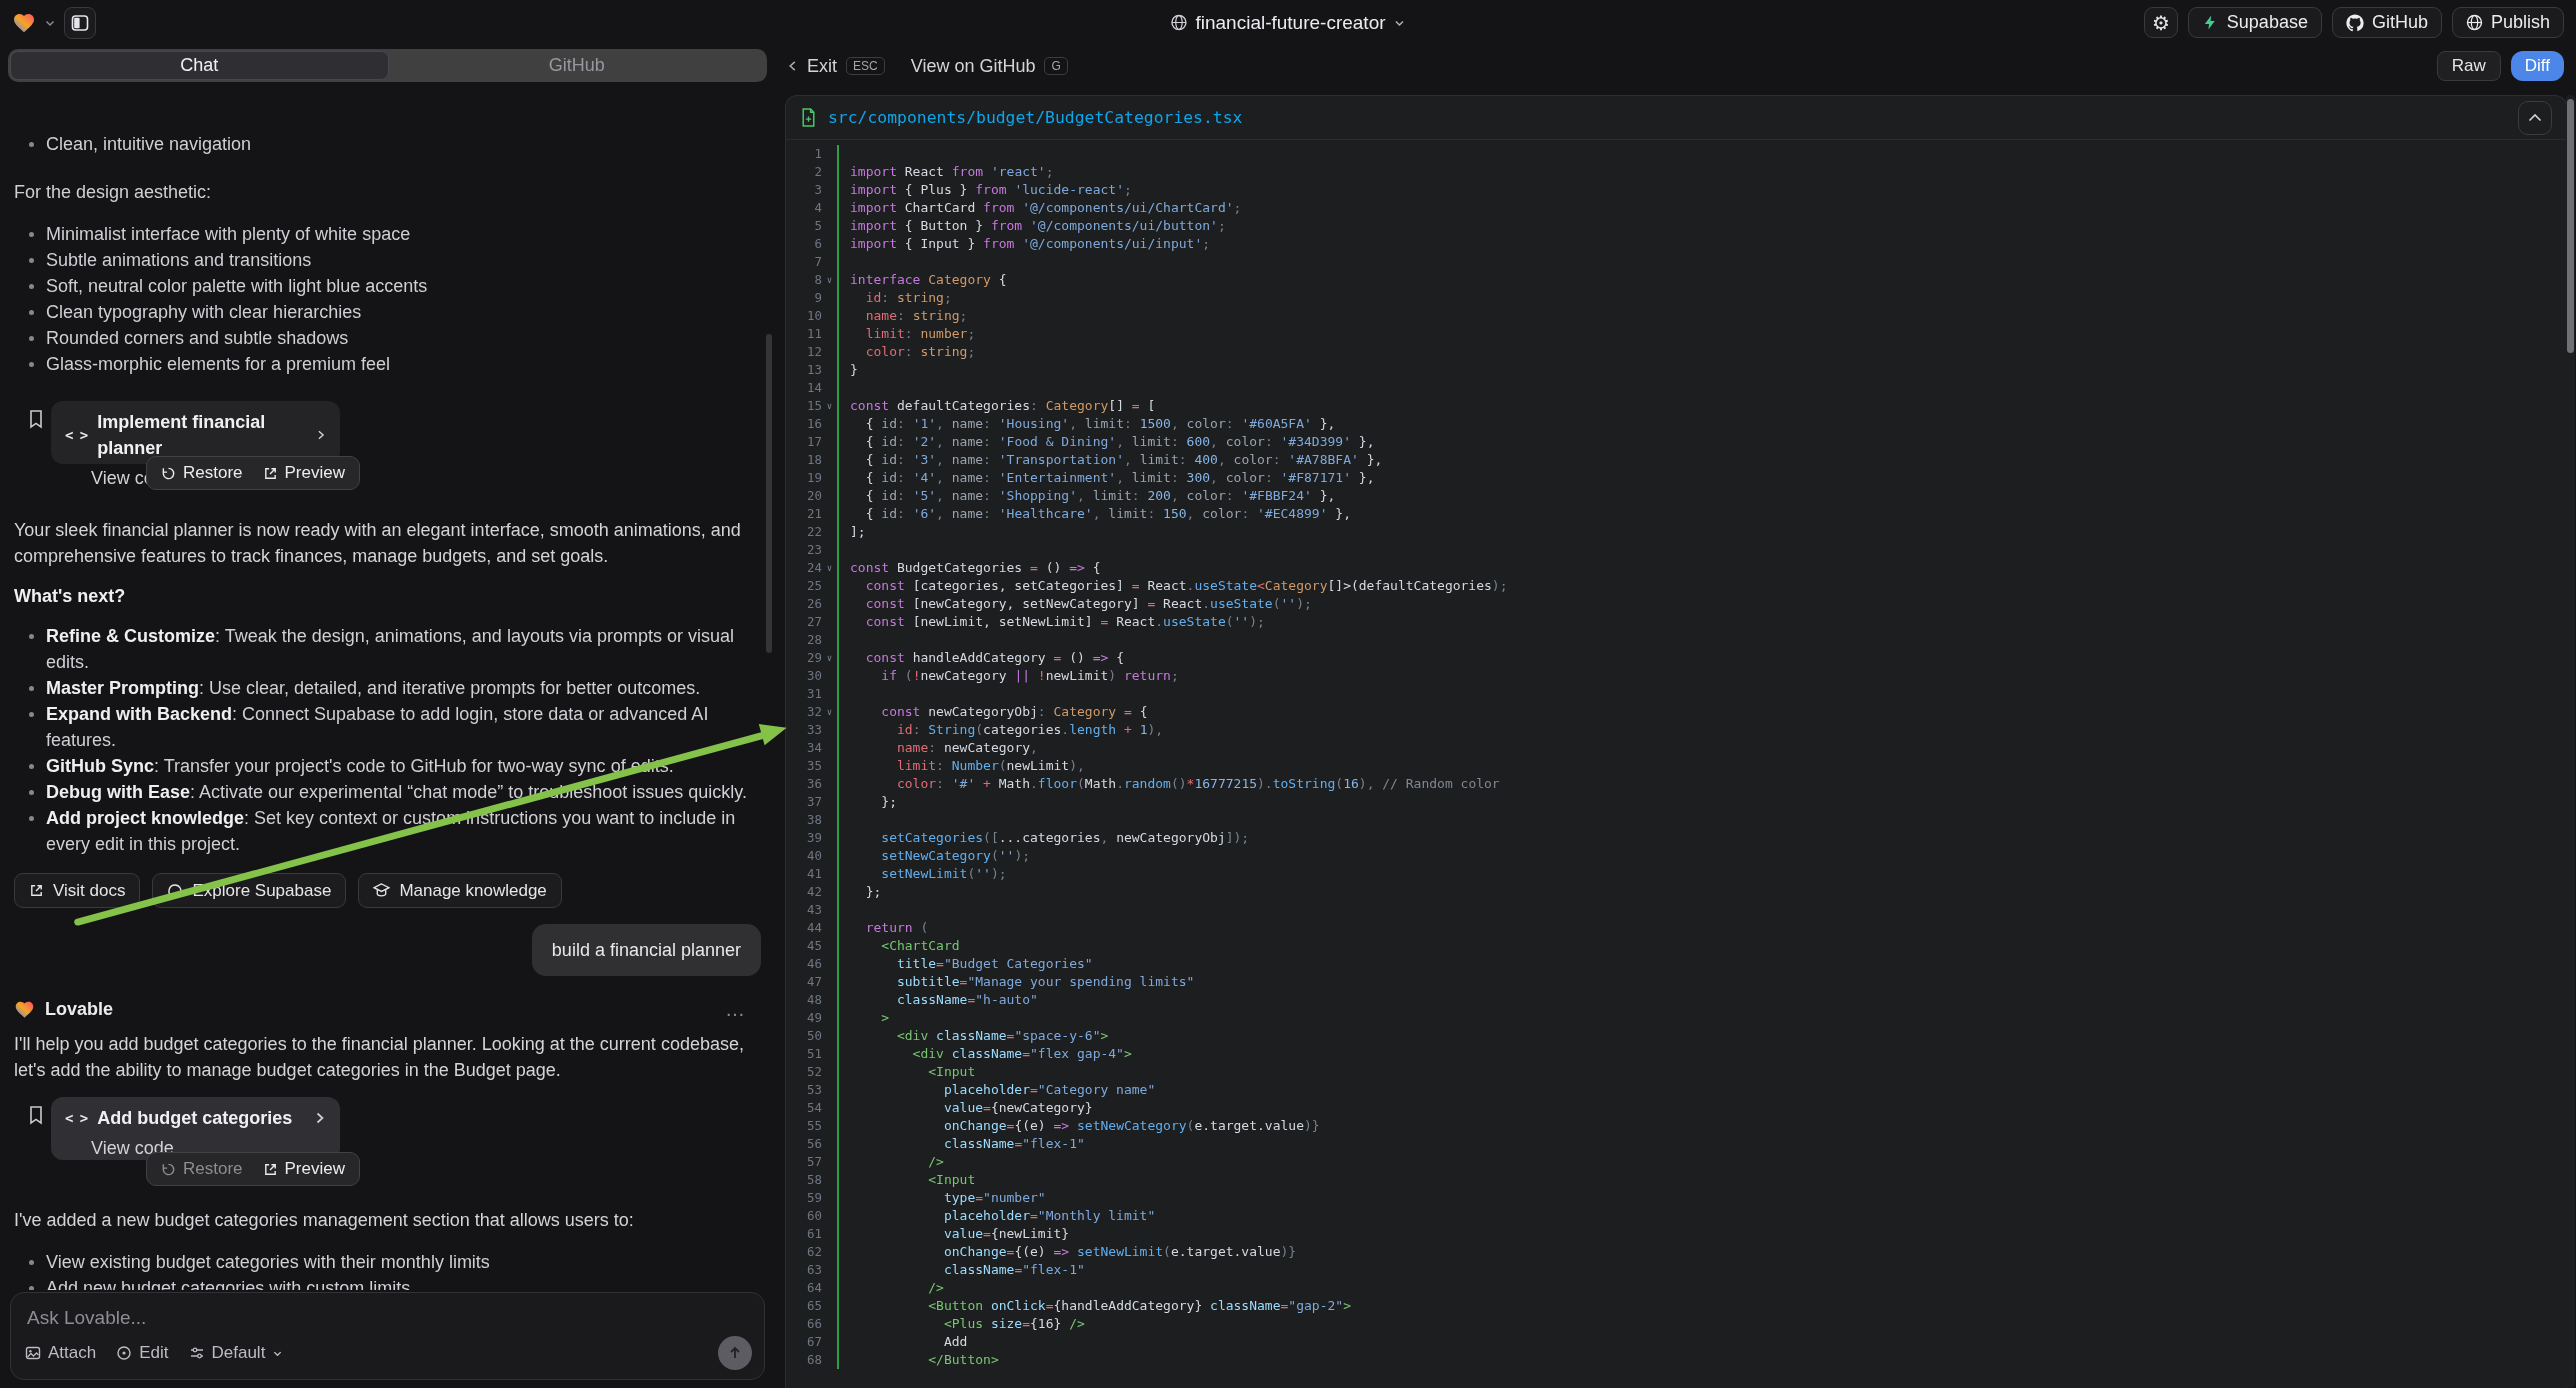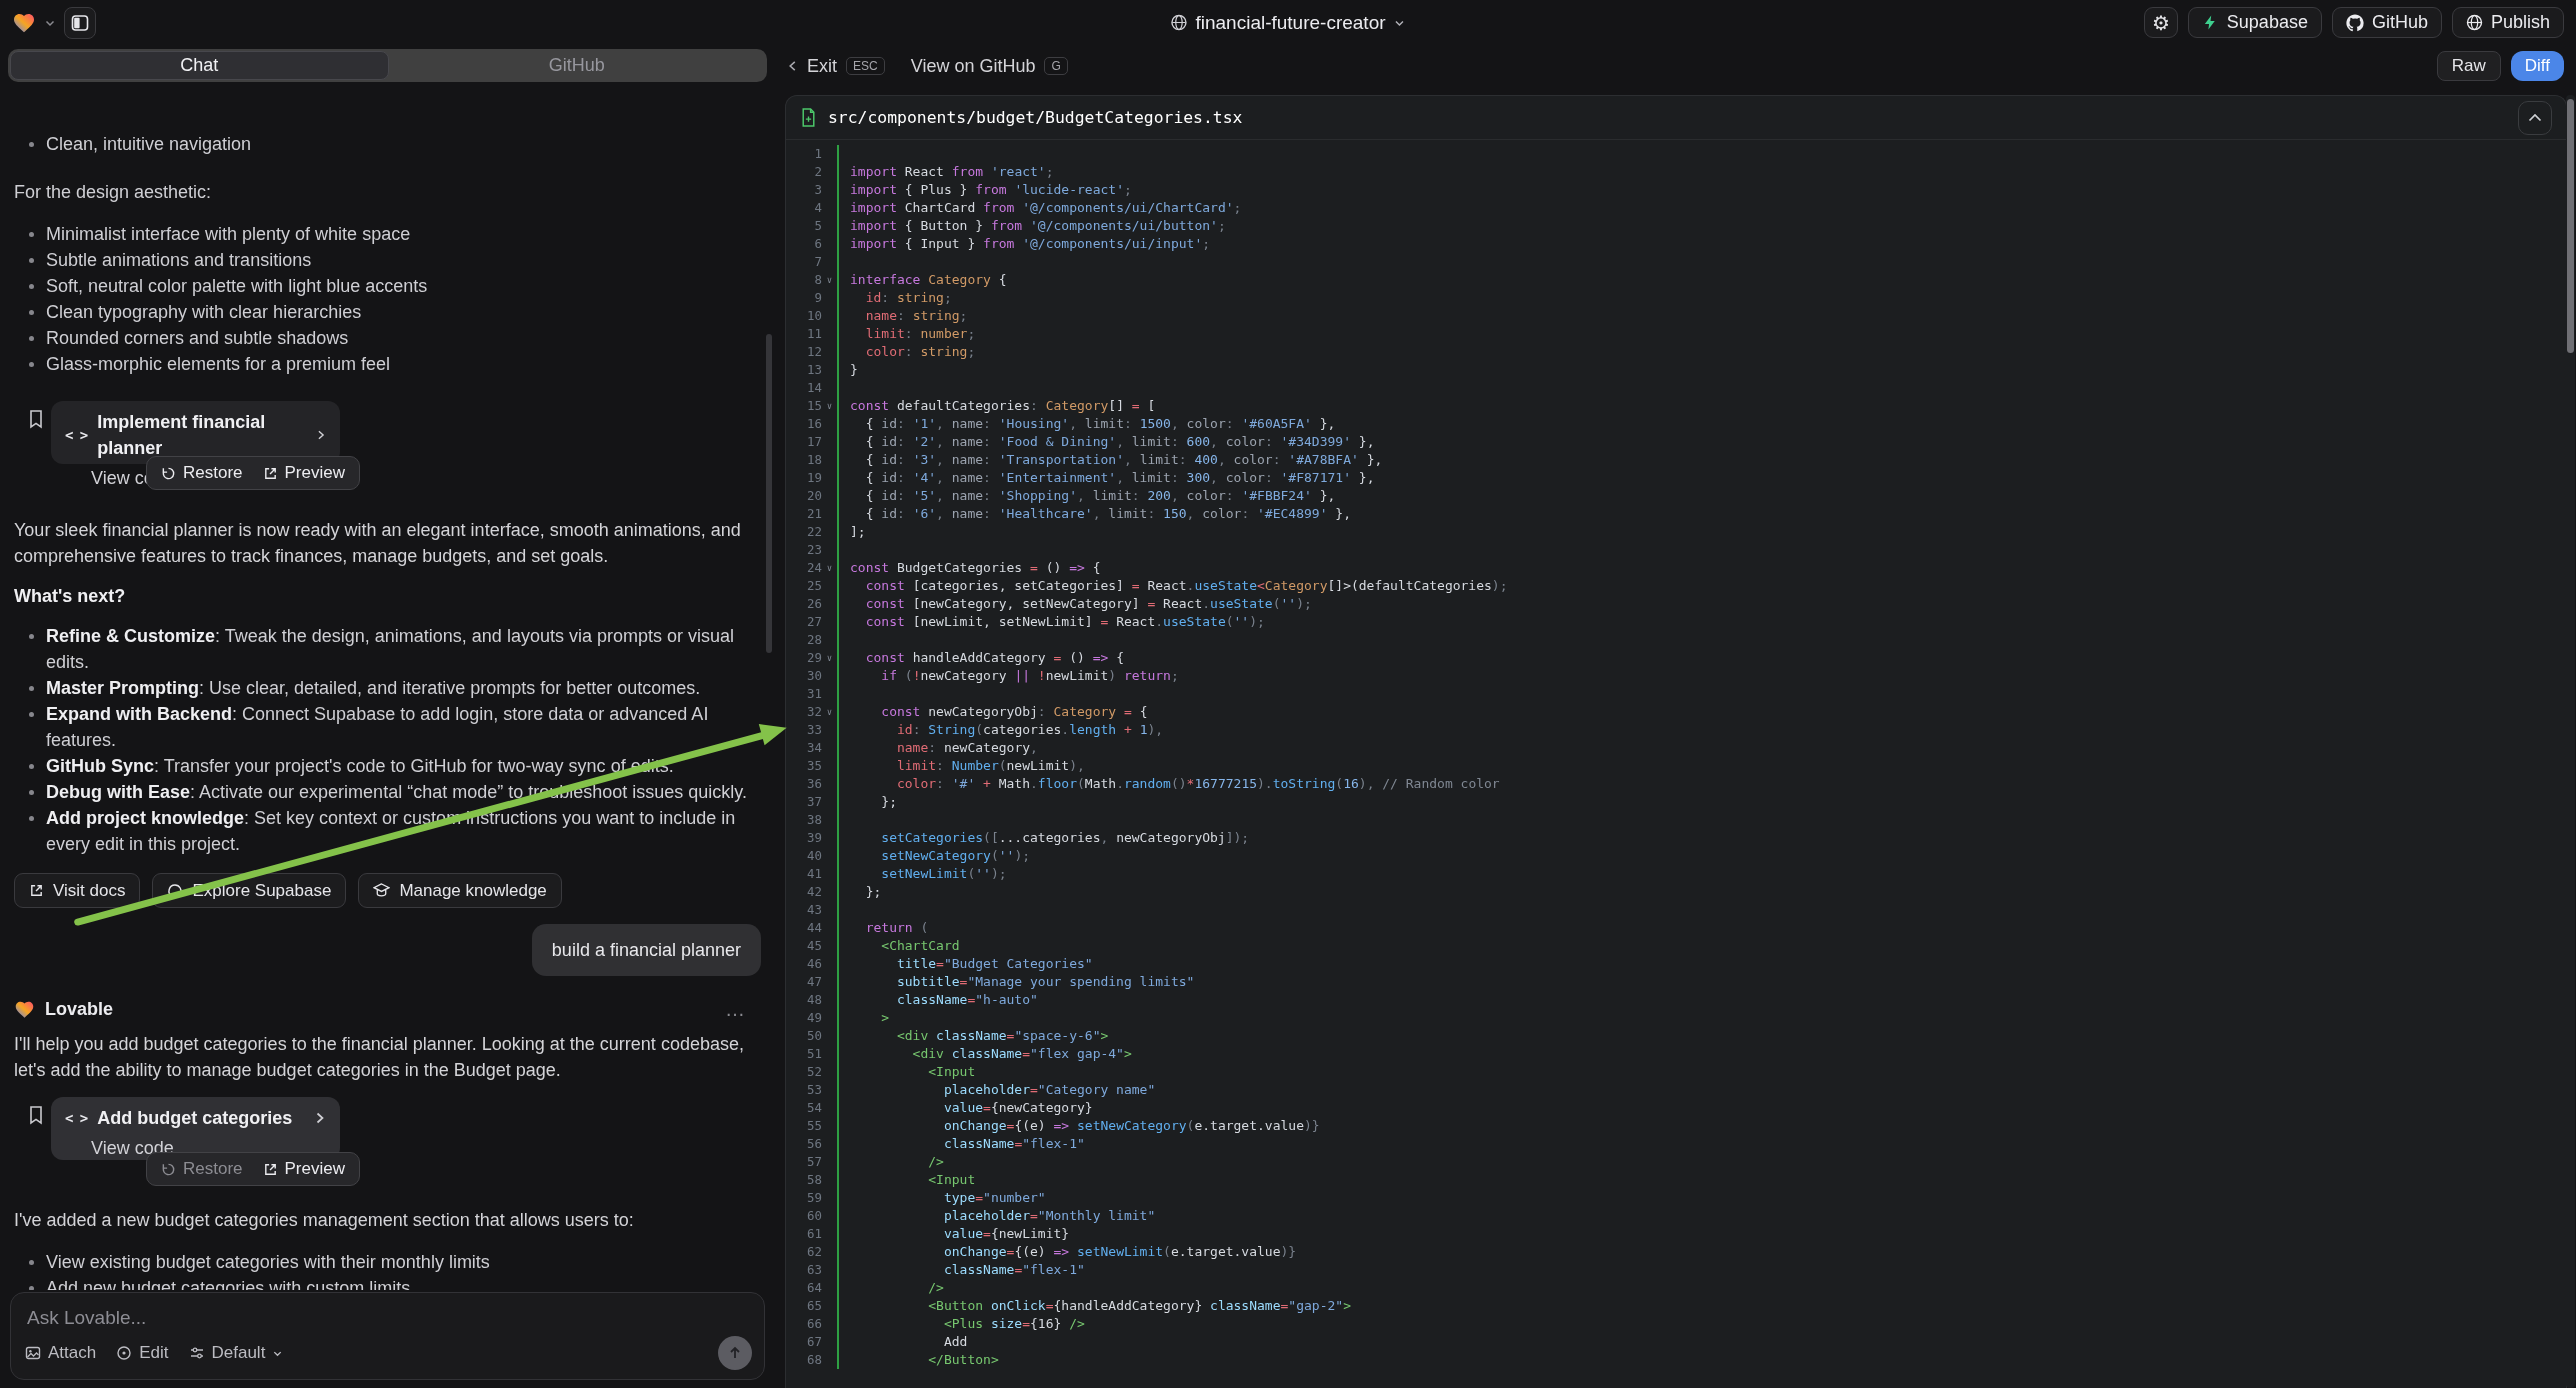--- a/index.html
+++ b/index.html
@@ -69,21 +69,21 @@
   .code-pane { position:absolute; left:775px; top:45px; right:0; bottom:0; }
   .code-toolbar { height:42px; display:flex; align-items:center; padding:0 12px; gap:26px; }
   .ct-group { display:flex; align-items:center; gap:9px; font-size:18px; color:#d4d4d8; cursor:pointer; }
   .kbd { border:1px solid #3d3d41; border-radius:5px; padding:1px 6px; font-size:12px; color:#a5a5ab; text-transform:uppercase; }
   .ct-right { margin-left:auto; display:flex; gap:10px; }
   .raw-btn { height:30px; padding:0 14px; border:1px solid #3a3a3e; border-radius:8px; background:#202022; color:#e4e4e8; font-size:17px; display:flex; align-items:center; cursor:pointer; }
   .diff-btn { height:30px; padding:0 14px; border-radius:12px; color:#fff; font-size:17px; display:flex; align-items:center; cursor:pointer; }
 
   .code-card { position:absolute; left:10px; right:9px; top:50px; bottom:0; background:#1c1e20; border:1px solid #2c2e31; border-bottom:none; border-radius:12px 12px 0 0; overflow:hidden; }
   .file-header { height:44px; display:flex; align-items:center; gap:11px; padding:0 14px; border-bottom:1px solid #2a2c2e; }
-  .file-path { font-family:"DejaVu Sans Mono", monospace; font-size:16.4px; color:#ffffff; }
+  .file-path { font-family:"DejaVu Sans Mono", monospace; font-size:16.4px; color:#0ea5e9; }
   .collapse-btn { margin-left:auto; width:34px; height:34px; border:1px solid #3a3c3f; border-radius:10px; display:flex; align-items:center; justify-content:center; color:#cfd2d6; cursor:pointer; background:transparent; }
   .code-body { padding-top:5px; font-family:"DejaVu Sans Mono", monospace; font-size:13px; }
   .cl { display:flex; height:18px; line-height:18px; }
   .ln { width:36px; text-align:right; color:#6e7681; font-size:12.4px; flex:none; }
   .fold { width:15px; text-align:center; color:#7d8590; font-size:9px; flex:none; }
   .ct { flex:1; border-left:2px solid #2ea043; padding-left:11px; white-space:pre; }
 
   .win-sb { position:absolute; right:1px; top:50px; width:9px; bottom:0; background:#1c1e20; border-radius:4px; }
   .win-sb .thumb { position:absolute; top:4px; left:1px; width:7px; height:254px; background:#6f6f74; border-radius:4px; }
 

